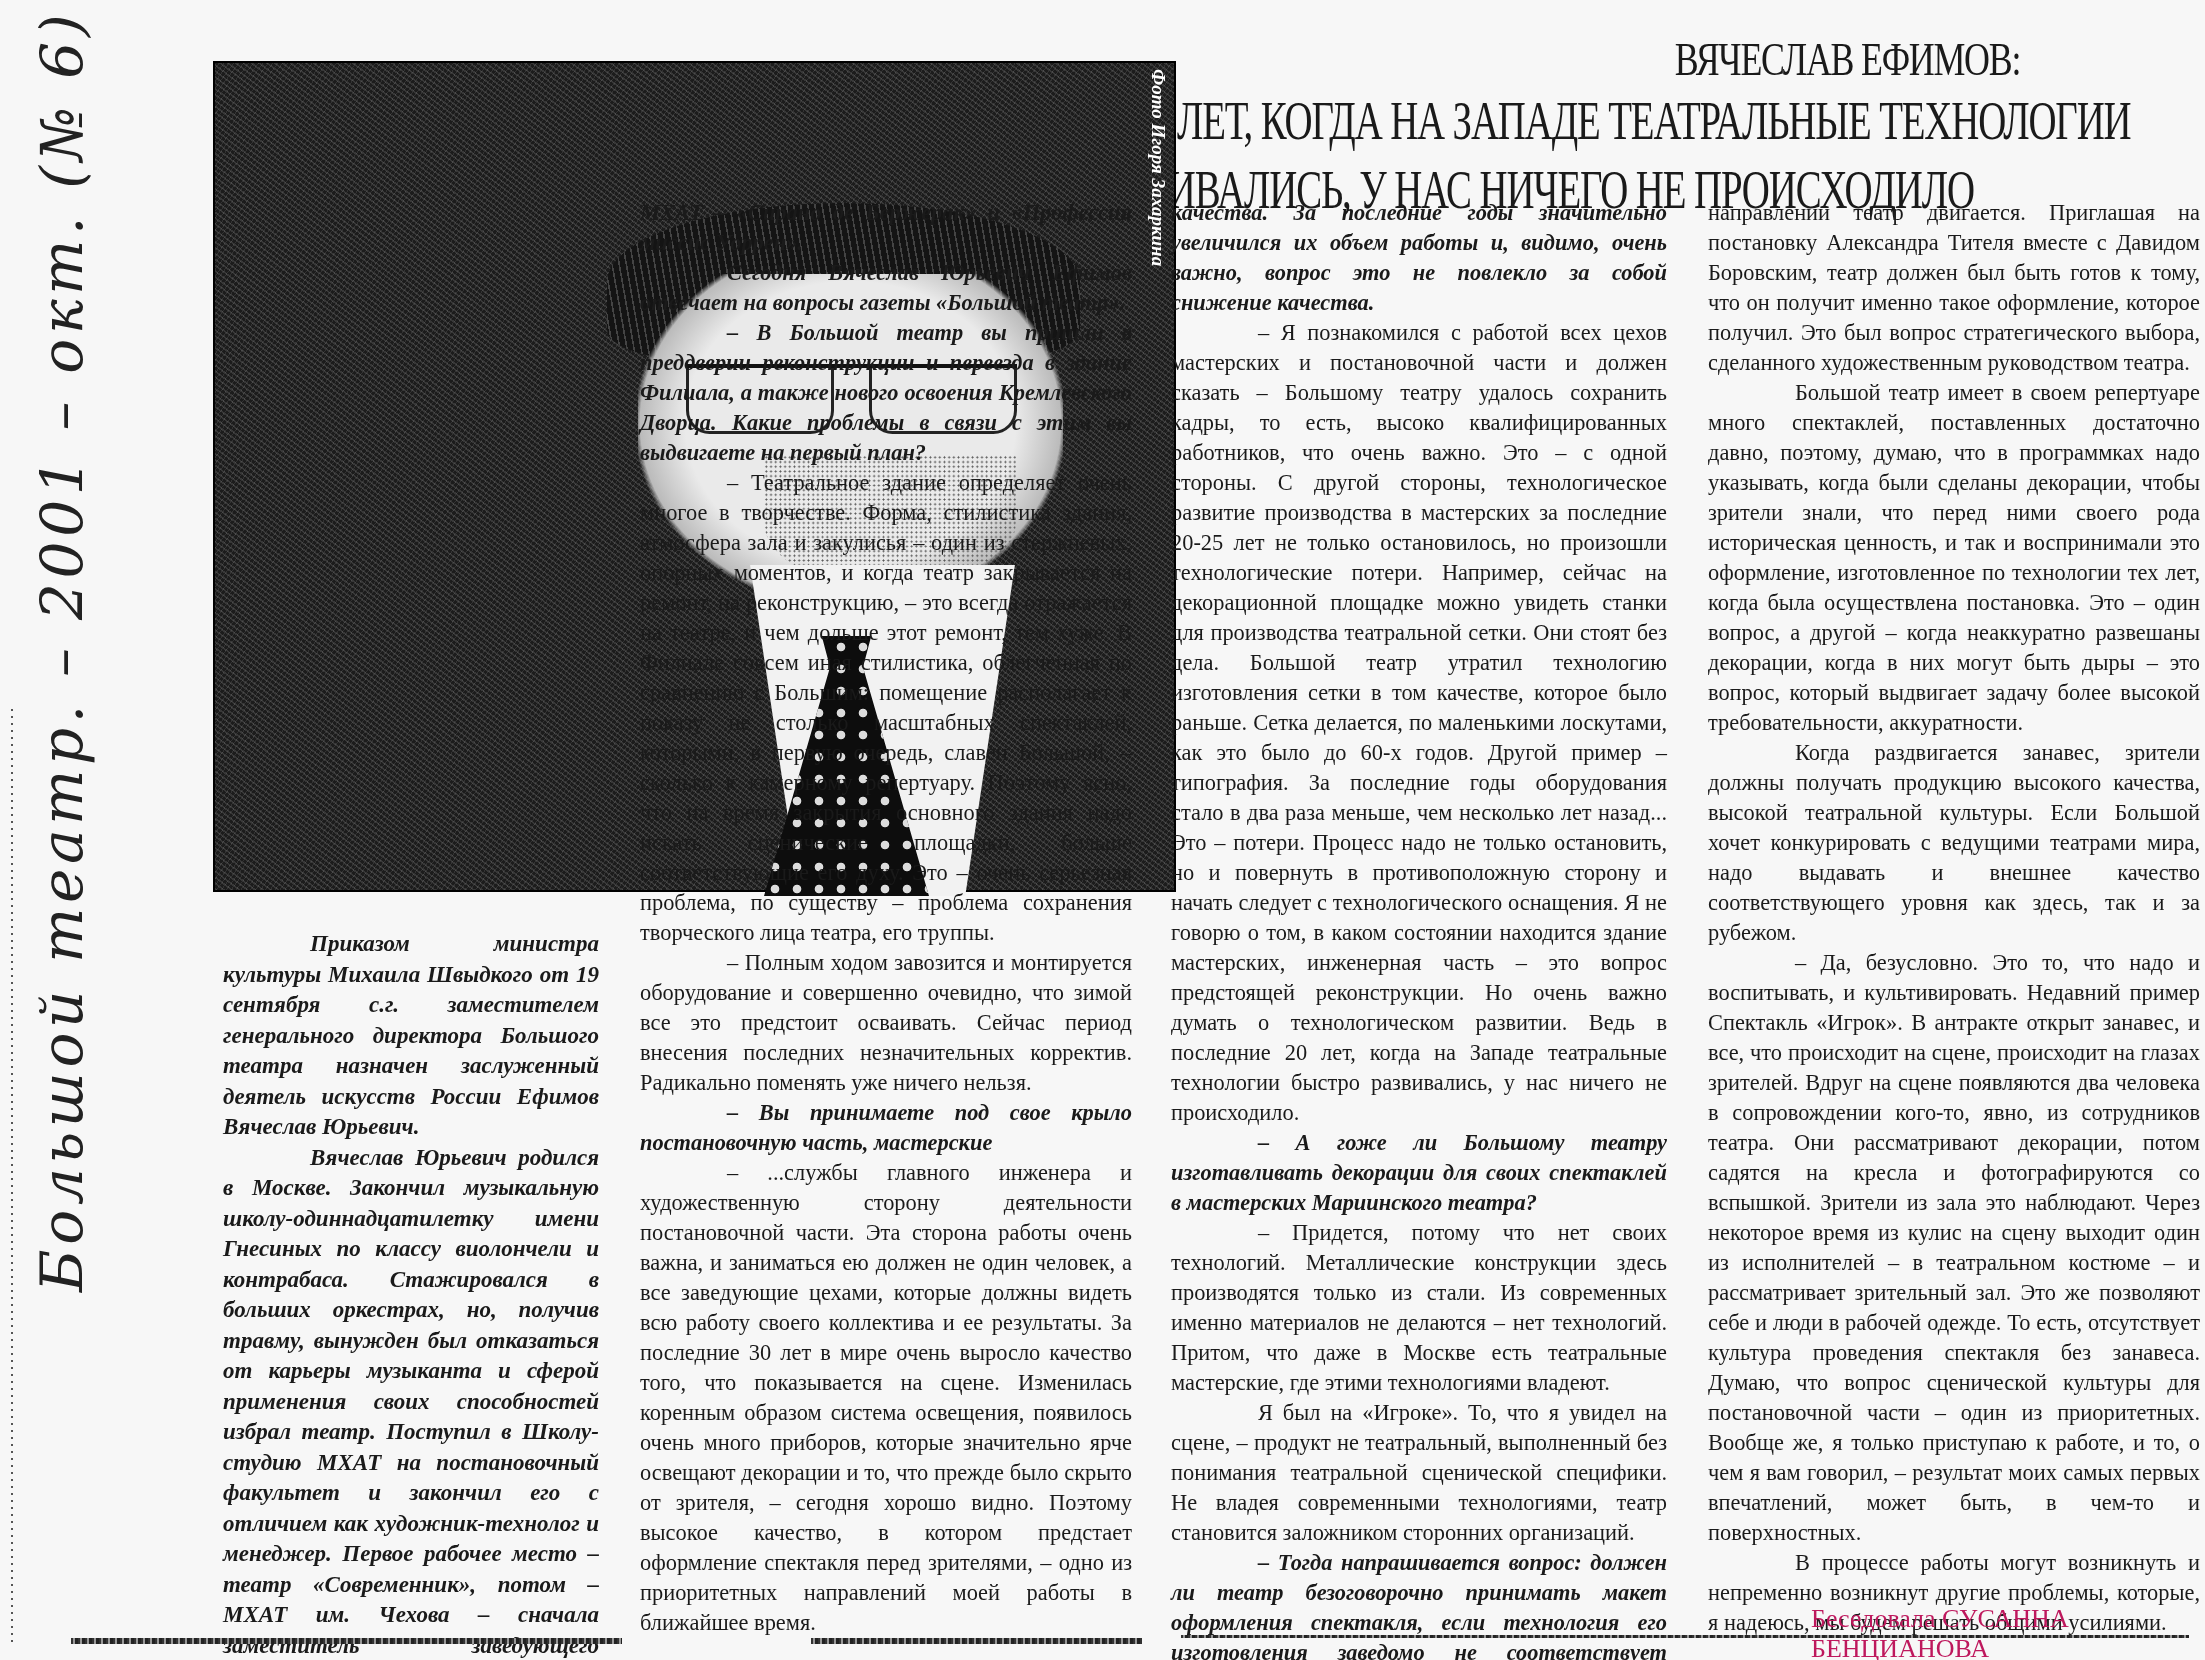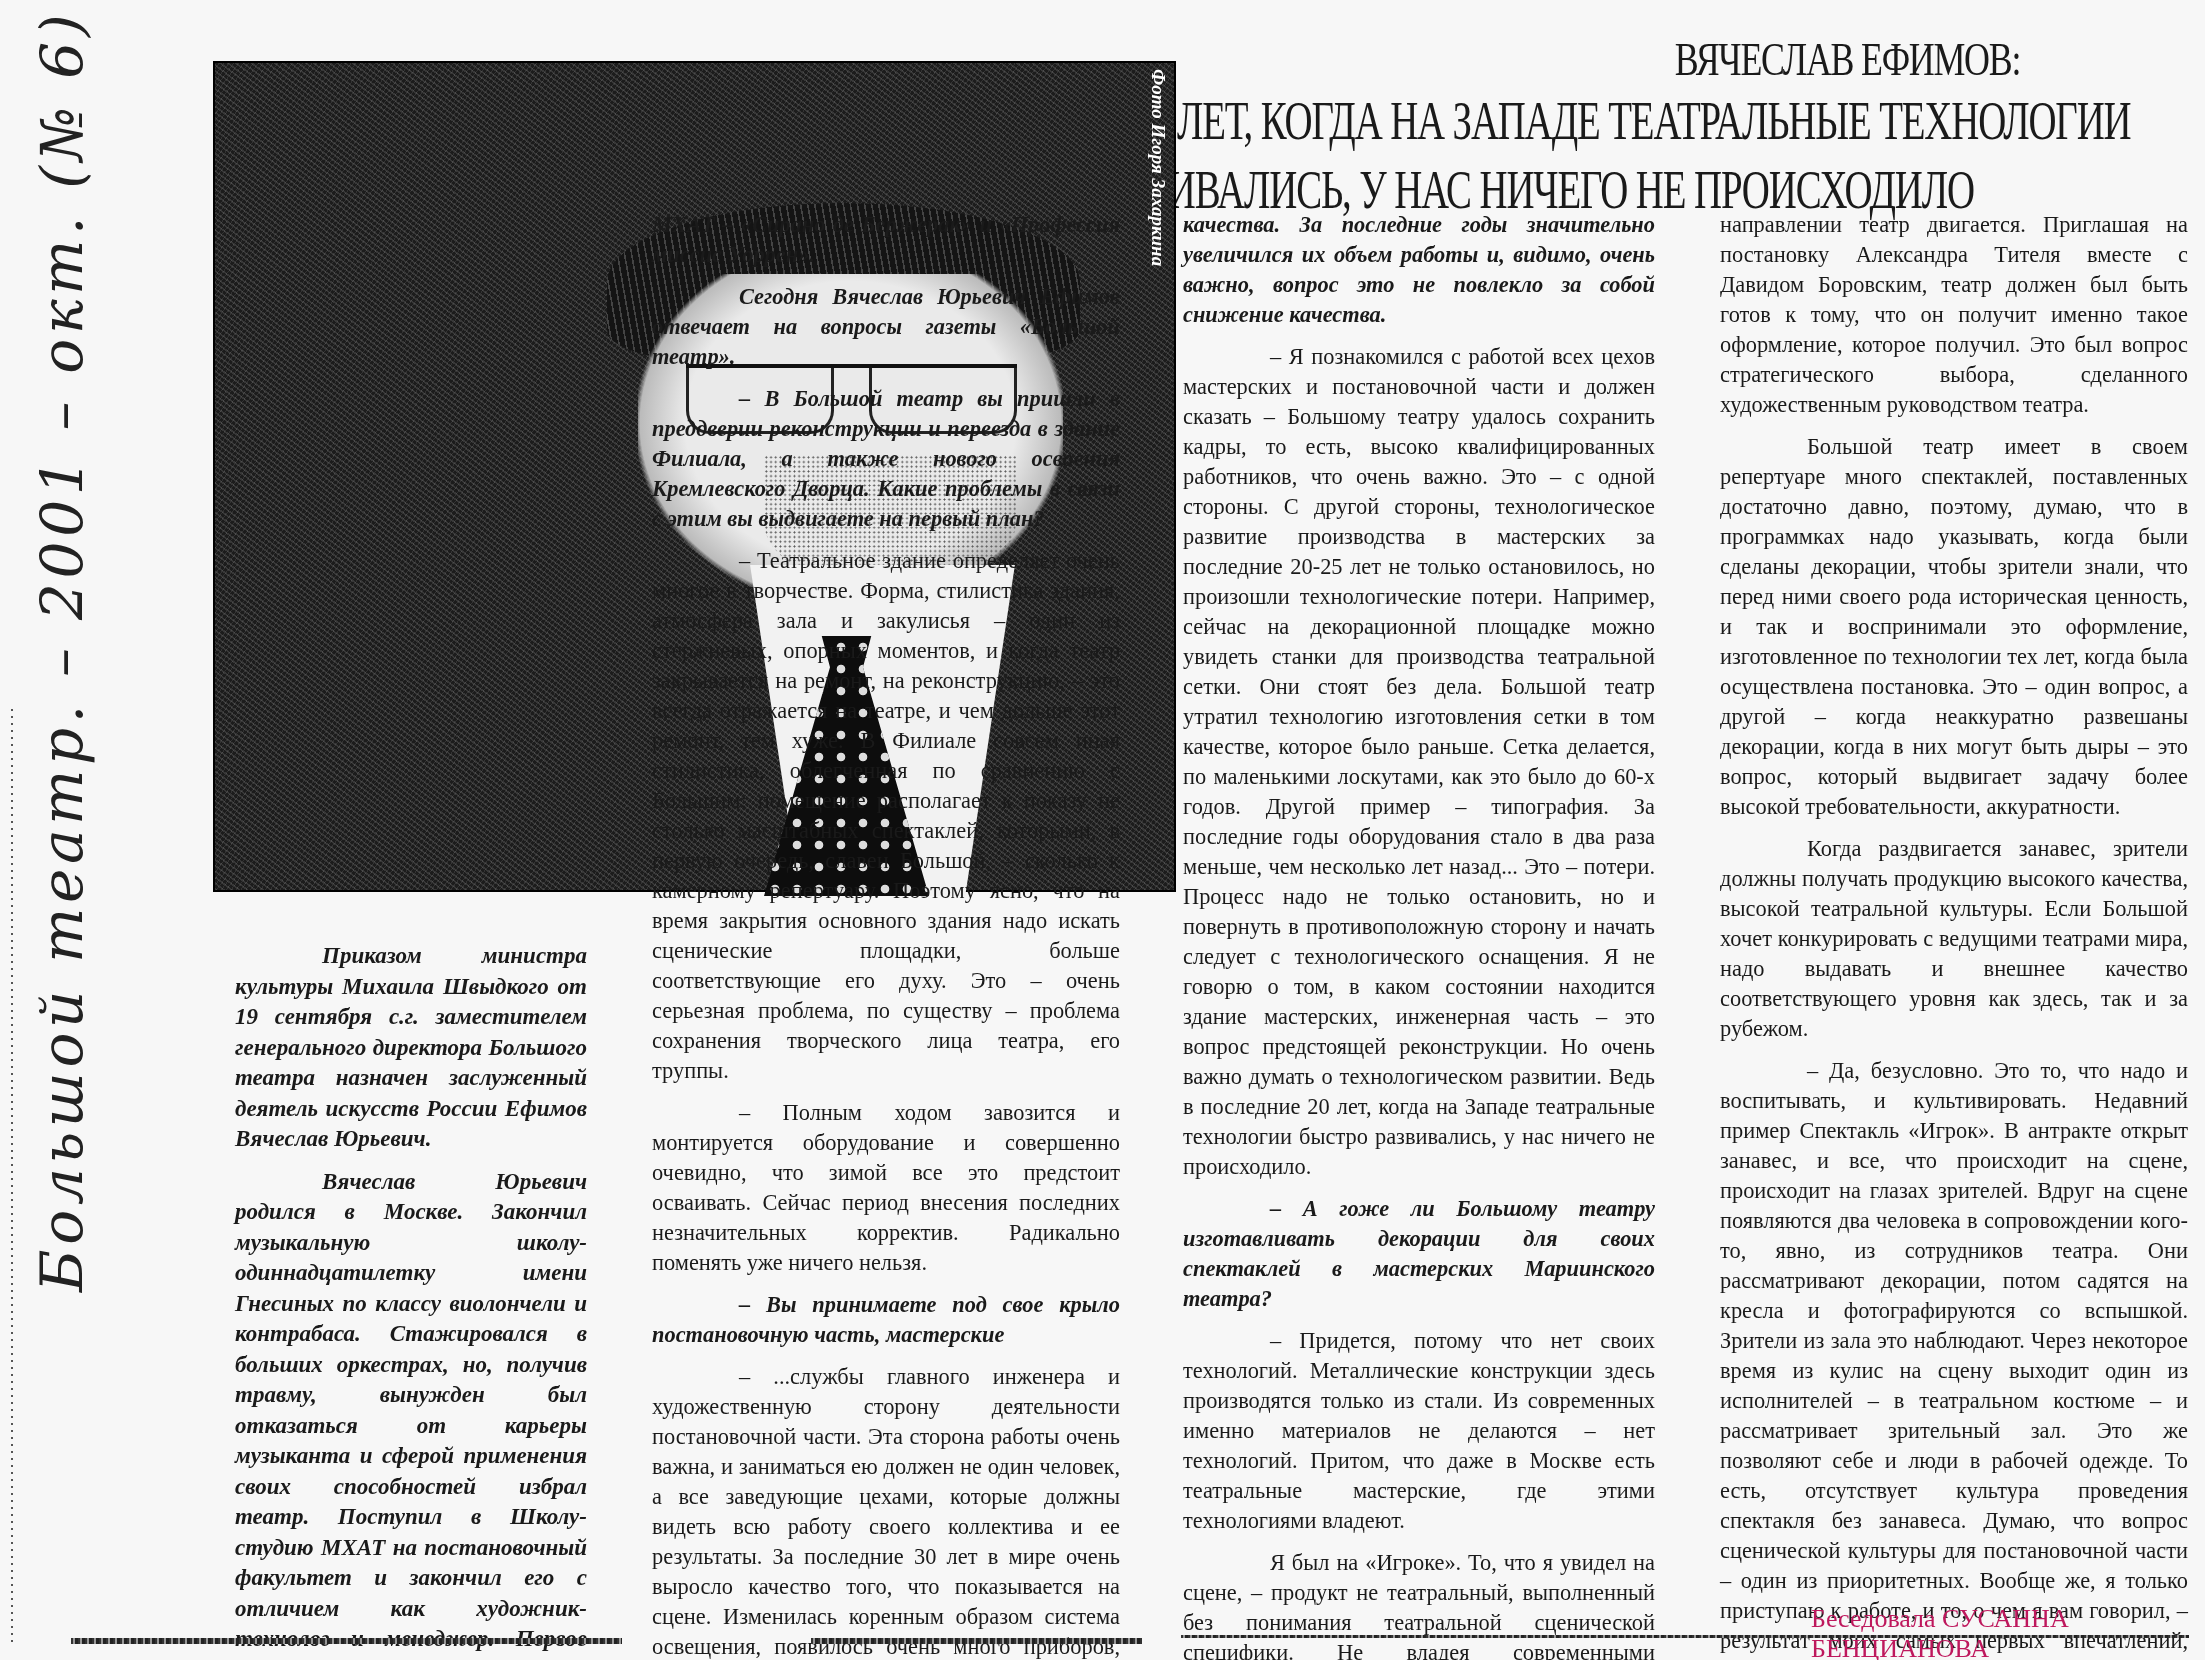--- a/index.html
+++ b/index.html
@@ -68,21 +68,21 @@
   .handwritten {
     position: absolute; left: 27.6px; top: 1292px; transform-origin: 0 0;
     transform: rotate(-90deg);
     font-family: "DejaVu Serif", serif; font-style: italic;
     font-size: 58px; color: #222; white-space: nowrap; letter-spacing: 4.7px;
   }
   .col {
     position: absolute; text-align: justify; hyphens: manual;
     font-size: 22.4px; line-height: 30px; color: #1a1a1a;
   }
-  .col p { margin: 12px; text-indent: 87px; }
+  .col p { margin: 0; text-indent: 87px; }
   .col p.noindent { text-indent: 0; }
   .col .q { font-style: italic; font-weight: bold; }
   .col .lead { font-style: italic; font-weight: bold; }
   .c1 { left: 223px; top: 929px; width: 376px; font-size: 23px; line-height: 30.5px; }
   .c2 { left: 640px; top: 198px; width: 492px; }
   .c3 { left: 1171px; top: 198px; width: 496px; }
   .c4 { left: 1708px; top: 198px; width: 492px; }
   .byline {
     position: absolute; left: 1811px; top: 1604px; font-size: 26px; color: #be185d;
   }

